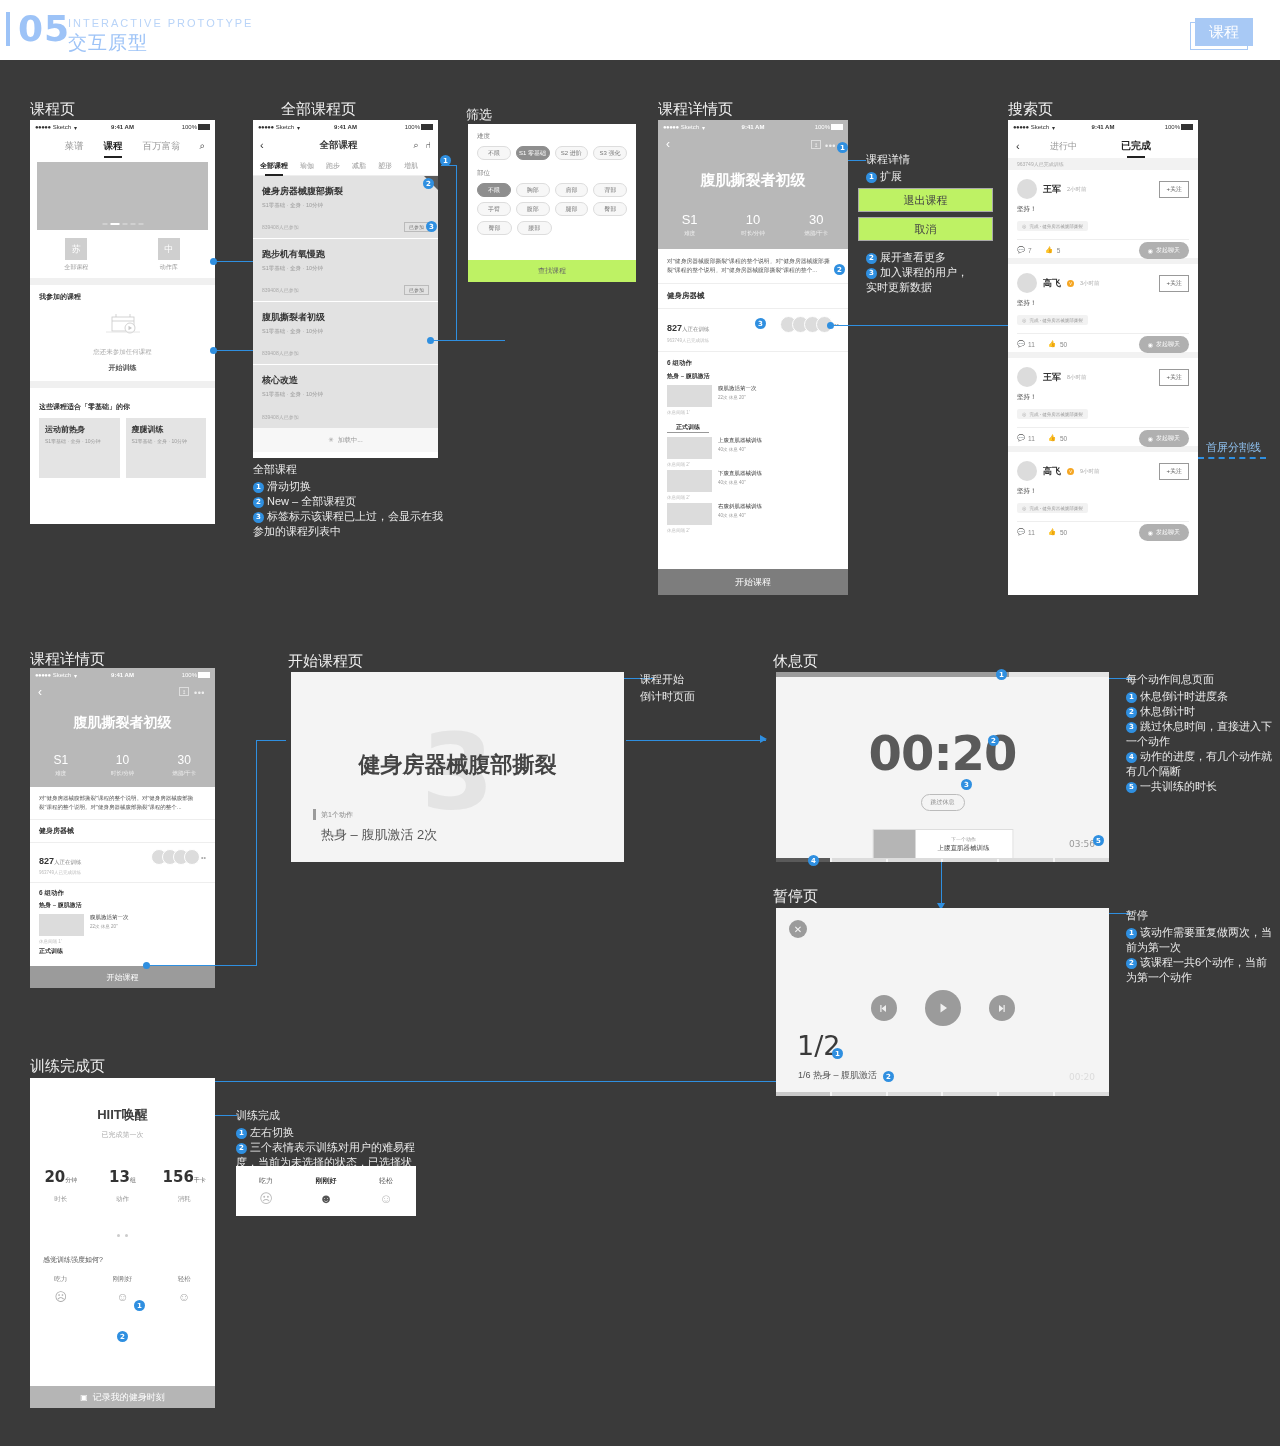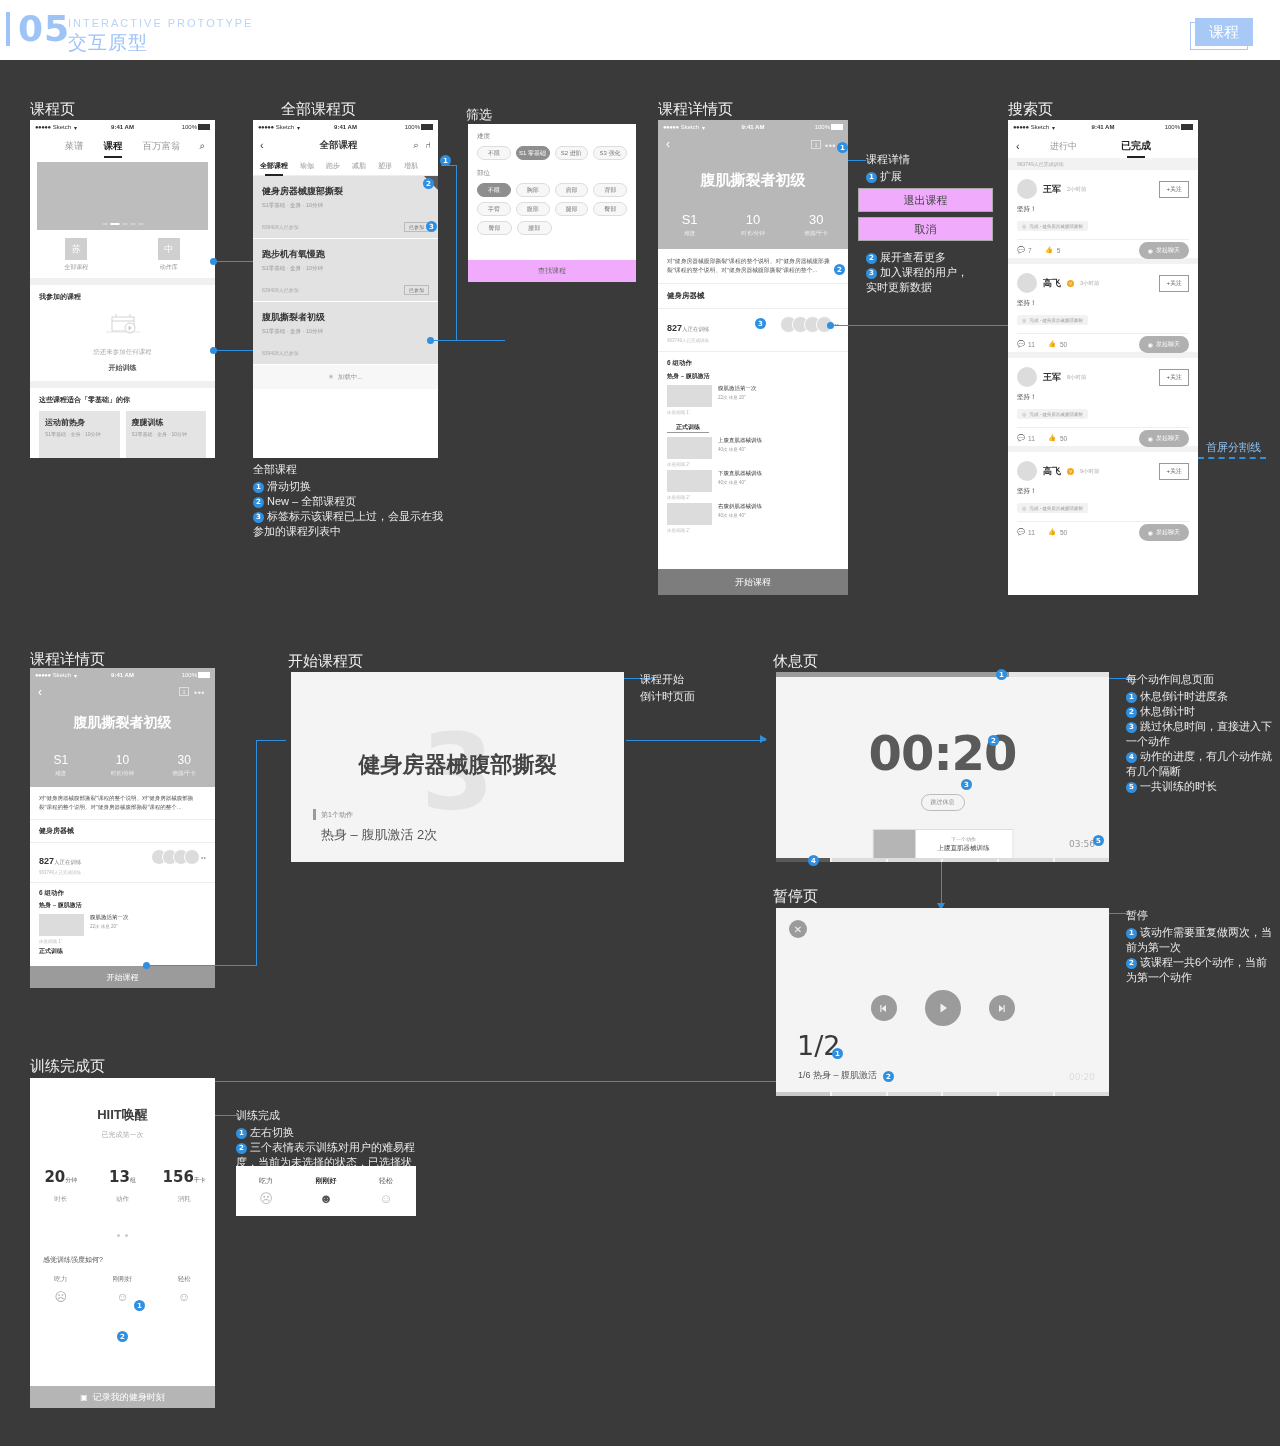--- a/index.html
+++ b/index.html
@@ -84,21 +84,21 @@
   .annot .h { font-weight: normal; display:block; margin-bottom: 2px; }
   .annot .li { display: block; }
   .annot .badge { margin-right: 3px; vertical-align: 1px; }
 
   .conn { position:absolute; background:#2f8fe0; }
   .dot {
     position:absolute; width:7px; height:7px; border-radius:50%; background:#2f8fe0;
   }
 
   .btn-gray {
-    background: #f0abfc; color:#444; font-size:11px;
+    background: #bef264; color:#444; font-size:11px;
     display:flex; align-items:center; justify-content:center;
   }
 
   .pill {
     border:1px solid #ddd; border-radius: 9px; font-size:6px; color:#777;
     background:#f7f7f7; display:flex; align-items:center; justify-content:center;
     height: 14px;
   }
   .pill.sel { background:#8e8e8e; color:#fff; border-color:#8e8e8e; }
 
@@ -111,21 +111,21 @@
   <div class="logo-bar"></div>
   <div class="logo-num">05</div>
   <div class="logo-en">INTERACTIVE PROTOTYPE</div>
   <div class="logo-cn">交互原型</div>
   <div class="tag-shadow"></div>
   <div class="tag">课程</div>
 </div>
 
 <div class="sec-title" style="left:30px; top:100px;">课程页</div>
 
-<div class="phone" style="left:30px; top:120px; width:185px; height:338px;">
+<div class="phone" style="left:30px; top:120px; width:185px; height:404px;">
   <div class="statusbar">
     <span class="dots">●●●●●</span>
     <span class="carrier">Sketch</span>
     <span class="wifi">▾</span>
     <span class="time">9:41 AM</span>
     <span class="batt-txt">100%</span>
     <span class="batt"></span>
   </div>
   <div style="height:24px; display:flex; align-items:center; justify-content:center; gap:20px; position:relative;">
     <span class="tab">菜谱</span>
@@ -163,21 +163,21 @@
         <line x1="30" y1="7" x2="30" y2="4" stroke="#c8c8c8" stroke-width="0.8"></line>
         <circle cx="30" cy="18" r="5" fill="#fff" stroke="#c8c8c8" stroke-width="0.8"></circle>
         <polygon points="28.5,15.8 32,18 28.5,20.2" fill="#c8c8c8"></polygon>
         <line x1="6" y1="22" x2="40" y2="22" stroke="#e0e0e0" stroke-width="0.8"></line>
       </svg>
       <div style="font-size:6.5px;color:#aaa;margin-top:4px;">您还未参加任何课程</div>
       <div style="font-size:7px;color:#555;margin-top:6px;font-weight:bold;">开始训练</div>
     </div>
   </div>
   <div style="height:7px;background:#f0f0f0;margin-top:8px;"></div>
-  <div style="padding:7px 9px 0;">
+  <div style="padding:14px 9px 0;">
     <div style="font-size:7px;font-weight:bold;color:#333;margin-bottom:6px;">这些课程适合「零基础」的你</div>
     <div style="display:flex;gap:6px;">
       <div style="flex:1;background:#e4e4e4;height:60px;padding:6px;position:relative;">
         <div style="font-size:8px;font-weight:bold;color:#333;">运动前热身</div>
         <div style="font-size:5px;color:#999;margin-top:3px;">S1零基础 · 全身 · 10分钟</div>
 
       </div>
       <div style="flex:1;background:#e4e4e4;height:60px;padding:6px;position:relative;">
         <div style="font-size:8px;font-weight:bold;color:#333;">瘦腿训练</div>
         <div style="font-size:5px;color:#999;margin-top:3px;">S1零基础 · 全身 · 10分钟</div>
@@ -226,20 +226,25 @@
     <div style="position:absolute;right:9px;bottom:6px;border:1px solid #bbb;font-size:5px;color:#777;padding:1px 4px;">已参加</div>
   </div>
   <div style="background:#e2e2e2;height:63px;padding:9px 9px 8px;position:relative;border-bottom:1px solid #fff;">
     <div style="font-size:9px;font-weight:bold;color:#333;">跑步机有氧慢跑</div>
     <div style="font-size:5.5px;color:#999;margin-top:4px;">S1零基础 · 全身 · 10分钟</div>
     <div style="font-size:5px;color:#aaa;position:absolute;bottom:8px;left:9px;">839408人已参加</div>
     <div style="position:absolute;right:9px;bottom:6px;border:1px solid #bbb;font-size:5px;color:#777;padding:1px 4px;">已参加</div>
   </div>
   <div style="background:#e2e2e2;height:63px;padding:9px 9px 0;position:relative;border-bottom:1px solid #fff;">
     <div style="font-size:9px;font-weight:bold;color:#333;">腹肌撕裂者初级</div>
+    <div style="font-size:5.5px;color:#999;margin-top:4px;">S1零基础 · 全身 · 10分钟</div>
+    <div style="font-size:5px;color:#aaa;position:absolute;bottom:8px;left:9px;">839408人已参加</div>
+  </div>
+  <div style="background:#e2e2e2;height:63px;padding:9px 9px 0;position:relative;">
+    <div style="font-size:9px;font-weight:bold;color:#333;">核心改造</div>
     <div style="font-size:5.5px;color:#999;margin-top:4px;">S1零基础 · 全身 · 10分钟</div>
     <div style="font-size:5px;color:#aaa;position:absolute;bottom:8px;left:9px;">839408人已参加</div>
   </div>
   <div style="height:24px;display:flex;align-items:center;justify-content:center;gap:4px;font-size:6.5px;color:#999;background:#f7f7f7;">
     <span>✳</span>
     <span>加载中...</span>
   </div>
 </div>
 <span class="badge" style="position:absolute;left:440px;top:155px;">1</span>
 <span class="badge" style="position:absolute;left:423px;top:178px;">2</span>

